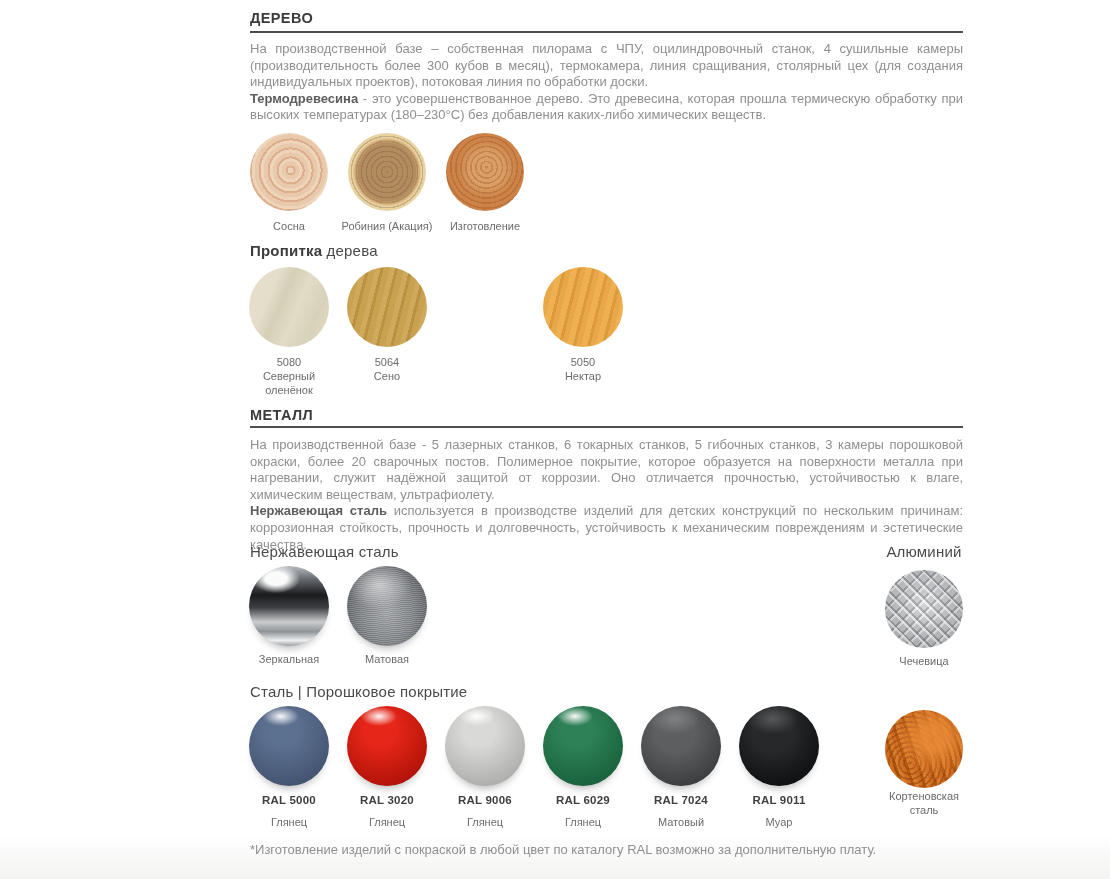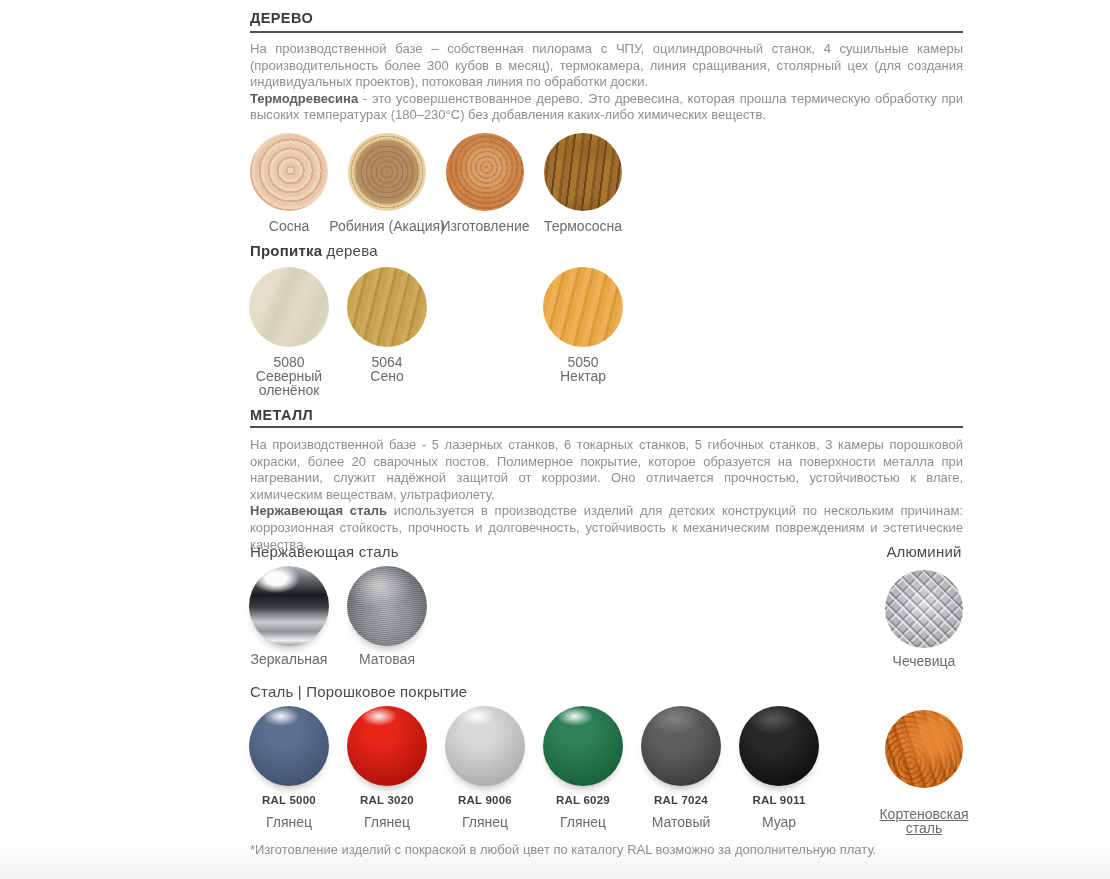--- a/index.html
+++ b/index.html
@@ -19,21 +19,21 @@
   .copy .b{font-weight:700;color:#5d5d5d;}
 
   
   .subhead{font-size:15px;color:#4a4a4a;letter-spacing:.2px;}
   .subhead .b{font-weight:700;color:#3d3d3d;}
 
   
   .swcol{position:absolute;width:124px;text-align:center;}
   .circle{width:78px;height:78px;border-radius:50%;margin:0 auto;}
   .circle.big{width:80px;height:80px;}
-  .swlabel{margin-top:8px;font-size:14px;line-height:14px;color:#6b6b6b;}
+  .swlabel{margin-top:8px;font-size:11px;line-height:14px;color:#6b6b6b;}
   .swcode{margin-top:7px;font-size:11.5px;line-height:14px;font-weight:700;color:#3f3f3f;letter-spacing:.2px;}
   .swcode + .swlabel{margin-top:8px;}
   .ball{box-shadow:0 7px 9px -5px rgba(0,0,0,.30);}
 
   
   .tex-pine{
     background-image:
       radial-gradient(circle at 50% 50%, rgba(0,0,0,0) 0 88%, rgba(201,150,113,.55) 92% 100%),
       repeating-radial-gradient(circle at 52% 48%, #eed5b9 0 3px, #dcae8e 3px 5px, #e9c9ab 5px 9px);
   }
@@ -105,24 +105,20 @@
     <div class="swlabel">Сосна</div>
   </div>
   <div class="swcol" style="left:325px;top:133px;">
     <div class="circle tex-robinia" style="background-color: rgb(178, 140, 94);"></div>
     <div class="swlabel">Робиния (Акация)</div>
   </div>
   <div class="swcol" style="left:423px;top:133px;">
     <div class="circle tex-larch" style="background-color: rgb(205, 131, 71);"></div>
     <div class="swlabel">Изготовление</div>
   </div>
-  <div class="swcol" style="left:521px;top:133px;">
-    <div class="circle tex-thermo" style="background-color: rgb(156, 106, 43);"></div>
-    <div class="swlabel">Термососна</div>
-  </div>
 
   <div class="abs subhead" style="left:250px;top:242px;"><span class="b">Пропитка</span><span> дерева</span></div>
 
   <div class="swcol" style="left:227px;top:267px;">
     <div class="circle big tex-t5080" style="background-color: rgb(221, 215, 193);"></div>
     <div class="swlabel">5080</div>
     <div class="swlabel" style="margin-top:0;width:90px;margin-left:auto;margin-right:auto;">Северный оленёнок</div>
   </div>
   <div class="swcol" style="left:325px;top:267px;">
     <div class="circle big tex-t5064" style="background-color: rgb(199, 160, 80);"></div>
@@ -188,18 +184,18 @@
     <div class="swlabel">Матовый</div>
   </div>
   <div class="swcol" style="left:717px;top:706px;">
     <div class="circle big ball" style="background-color: rgb(39, 40, 42); background-image: radial-gradient(50% 30% at 42% 16%, rgba(255, 255, 255, 0.22), rgba(255, 255, 255, 0) 65%), radial-gradient(circle at 42% 32%, rgb(39, 40, 42) 28%, rgb(8, 9, 11) 92%);"></div>
     <div class="swcode">RAL 9011</div>
     <div class="swlabel">Муар</div>
   </div>
 
   <div class="swcol" style="left:862px;top:710px;">
     <div class="circle tex-rust" style="background-color: rgb(201, 103, 31);"></div>
-    <div class="swlabel" style="margin-top:19px;width:92px;margin-left:auto;margin-right:auto;text-decoration:underline;">Кортеновская сталь</div>
+    <div class="swlabel" style="margin-top:1px;width:92px;margin-left:auto;margin-right:auto;">Кортеновская сталь</div>
   </div>
 
   <div class="abs footnote" style="left:250px;top:842px;">*Изготовление изделий с покраской в любой цвет по каталогу RAL возможно за дополнительную плату.</div>
 
 </div>
 
 </body></html>

